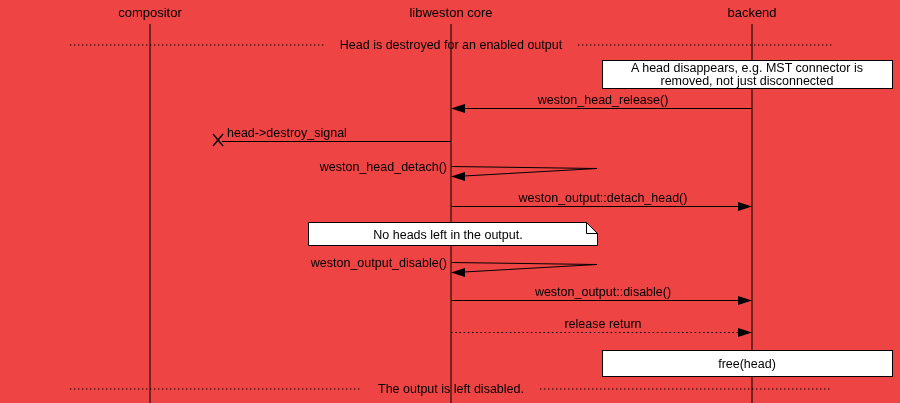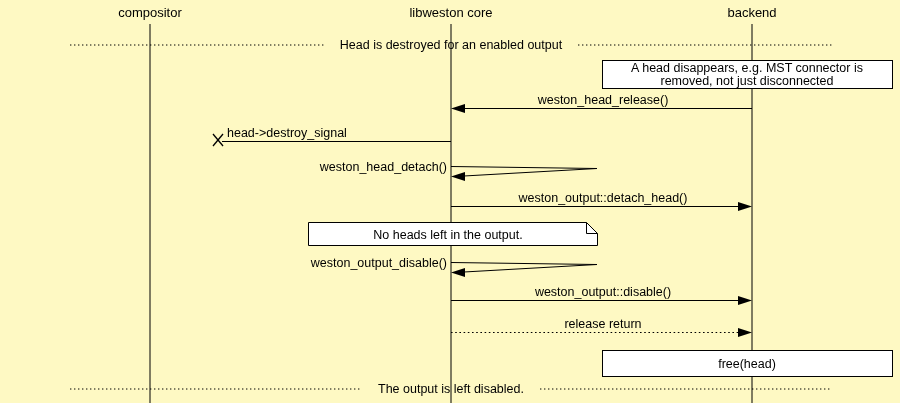--- a/index.html
+++ b/index.html
@@ -4,21 +4,21 @@
 <style>
   html, body {
     margin: 0;
     padding: 0;
     background: #ffffff;
   }
   #diagram {
     position: relative;
     width: 900px;
     height: 403px;
-    background: #fef9c3;
+    background: #ef4444;
     font-family: "Liberation Sans", sans-serif;
     overflow: hidden;
   }
   #diagram svg {
     position: absolute;
     left: 0;
     top: 0;
   }
   .lifeline-label {
     font-size: 13px;

